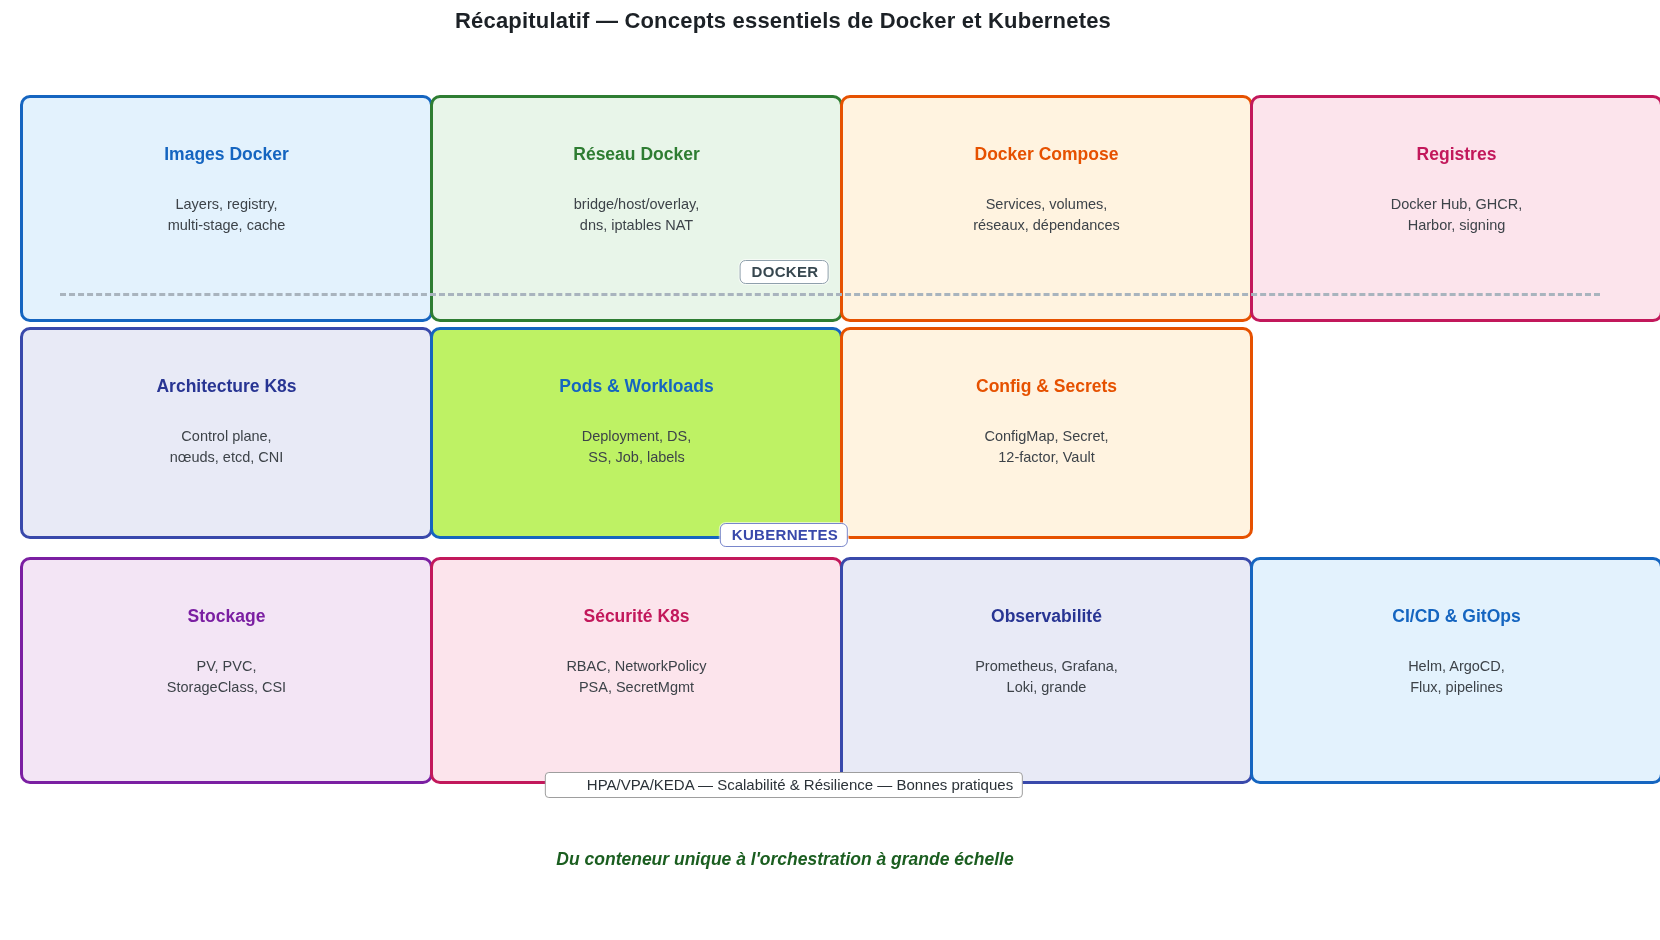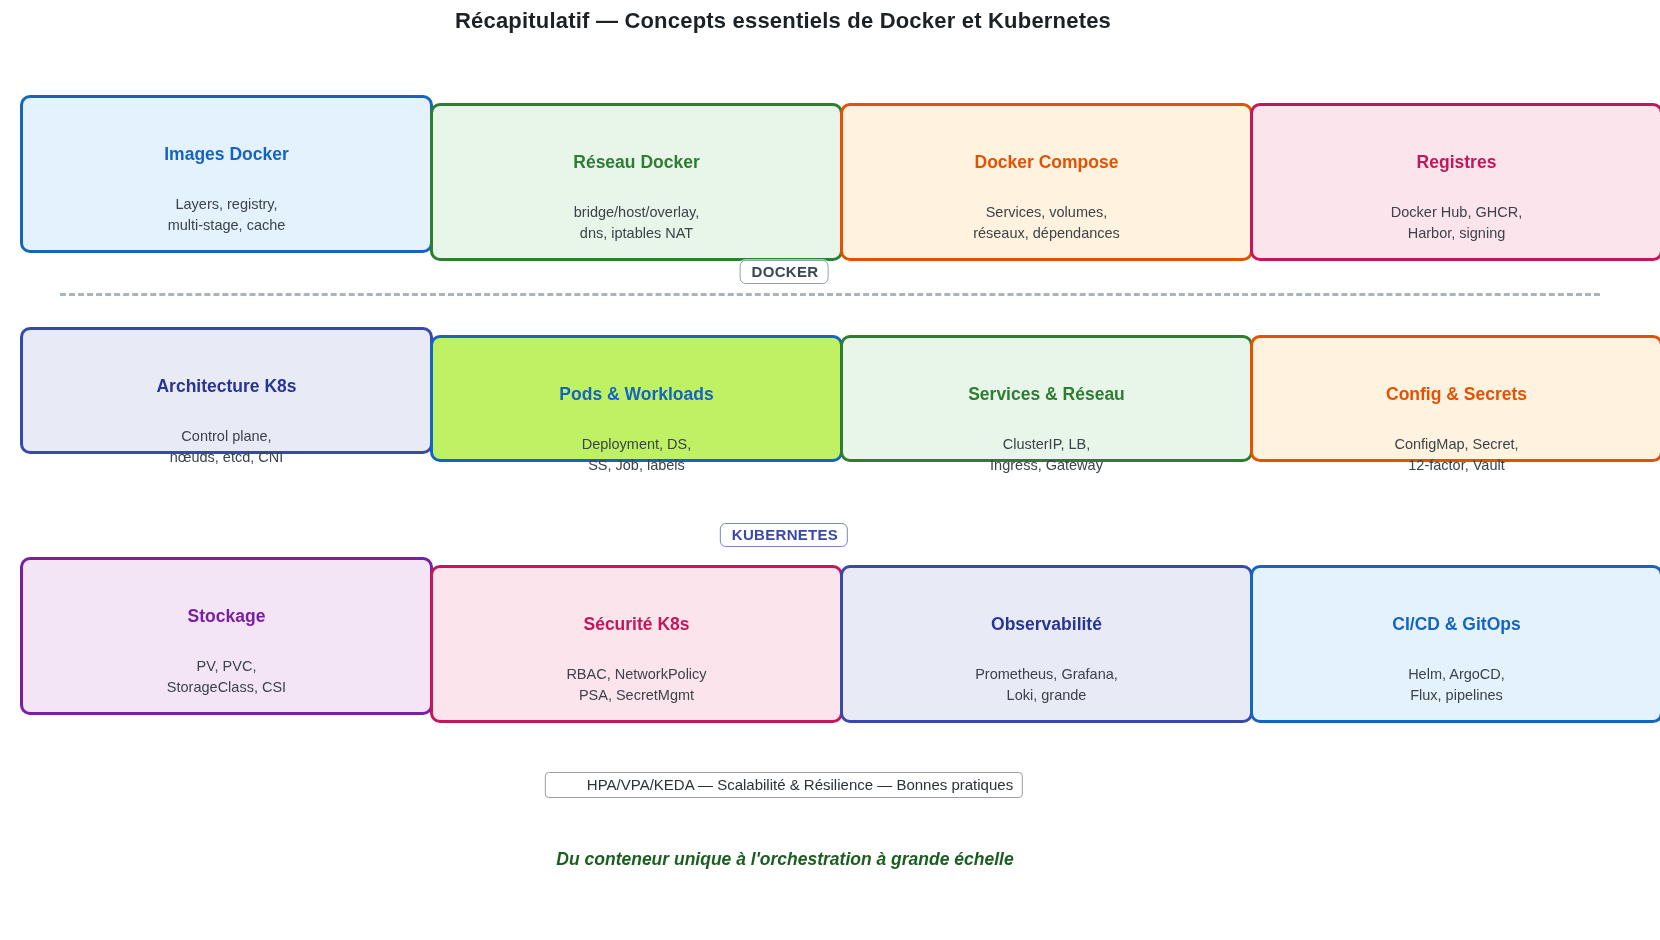--- a/index.html
+++ b/index.html
@@ -33,23 +33,23 @@
     width: 413px;
     box-sizing: border-box;
     border: 3px solid #999;
     border-radius: 10px;
     background: #eee;
     display: flex;
     flex-direction: column;
     align-items: center;
     padding-top: 46px;
   }
-  .row-docker .card, .row-ops .card { height: 158px; }
-  .row-k8s .card { height: 127px; }
-  .card + .card { margin-left: -3px; margin-top: 8px; }
+  .row-docker .card, .row-ops .card { height: 227px; }
+  .row-k8s .card { height: 212px; }
+  .card + .card { margin-left: -3px; }
   .card-title {
     font-size: 17.5px;
     font-weight: 700;
     color: var(--title-color, #333);
     text-align: center;
     white-space: nowrap;
   }
   .card-sub {
     margin-top: 29px;
     font-size: 14.5px;
@@ -141,25 +141,20 @@
     <div class="card" style="border-color: rgb(57, 73, 171); background: rgb(232, 234, 246); --title-color: #283593;">
       <div class="card-title">Architecture K8s</div>
       <div class="card-sub">Control plane,
 nœuds, etcd, CNI</div>
     </div>
     <div class="card" style="border-color: rgb(21, 101, 192); background: #bef264; --title-color: #1565C0;">
       <div class="card-title">Pods &amp; Workloads</div>
       <div class="card-sub">Deployment, DS,
 SS, Job, labels</div>
     </div>
-    <div class="card" style="border-color: rgb(46, 125, 50); background: rgb(232, 245, 233); --title-color: #2E7D32;">
-      <div class="card-title">Services &amp; Réseau</div>
-      <div class="card-sub">ClusterIP, LB,
-Ingress, Gateway</div>
-    </div>
     <div class="card" style="border-color: rgb(230, 81, 0); background: rgb(255, 243, 224); --title-color: #E65100;">
       <div class="card-title">Config &amp; Secrets</div>
       <div class="card-sub">ConfigMap, Secret,
 12-factor, Vault</div>
     </div>
   </div>
 
   <div class="badge badge-k8s" style="border-color: rgb(121, 134, 203); background: rgb(255, 255, 255); color: rgb(57, 73, 171);">KUBERNETES</div>
 
   <div class="row row-ops">

